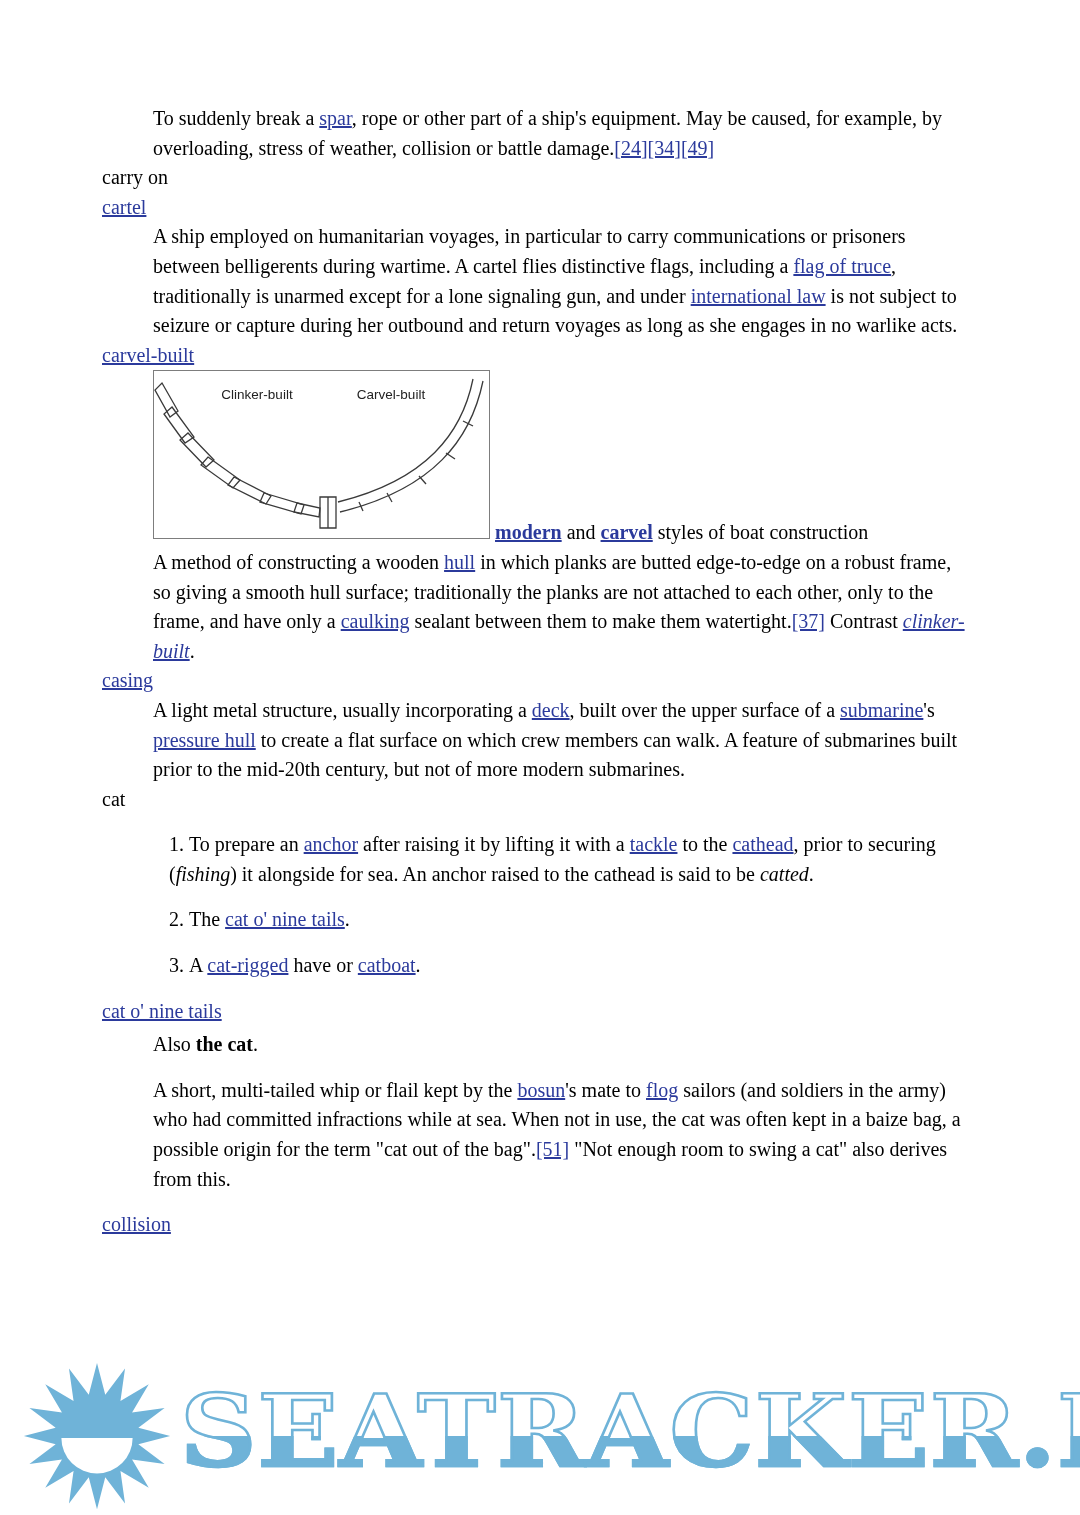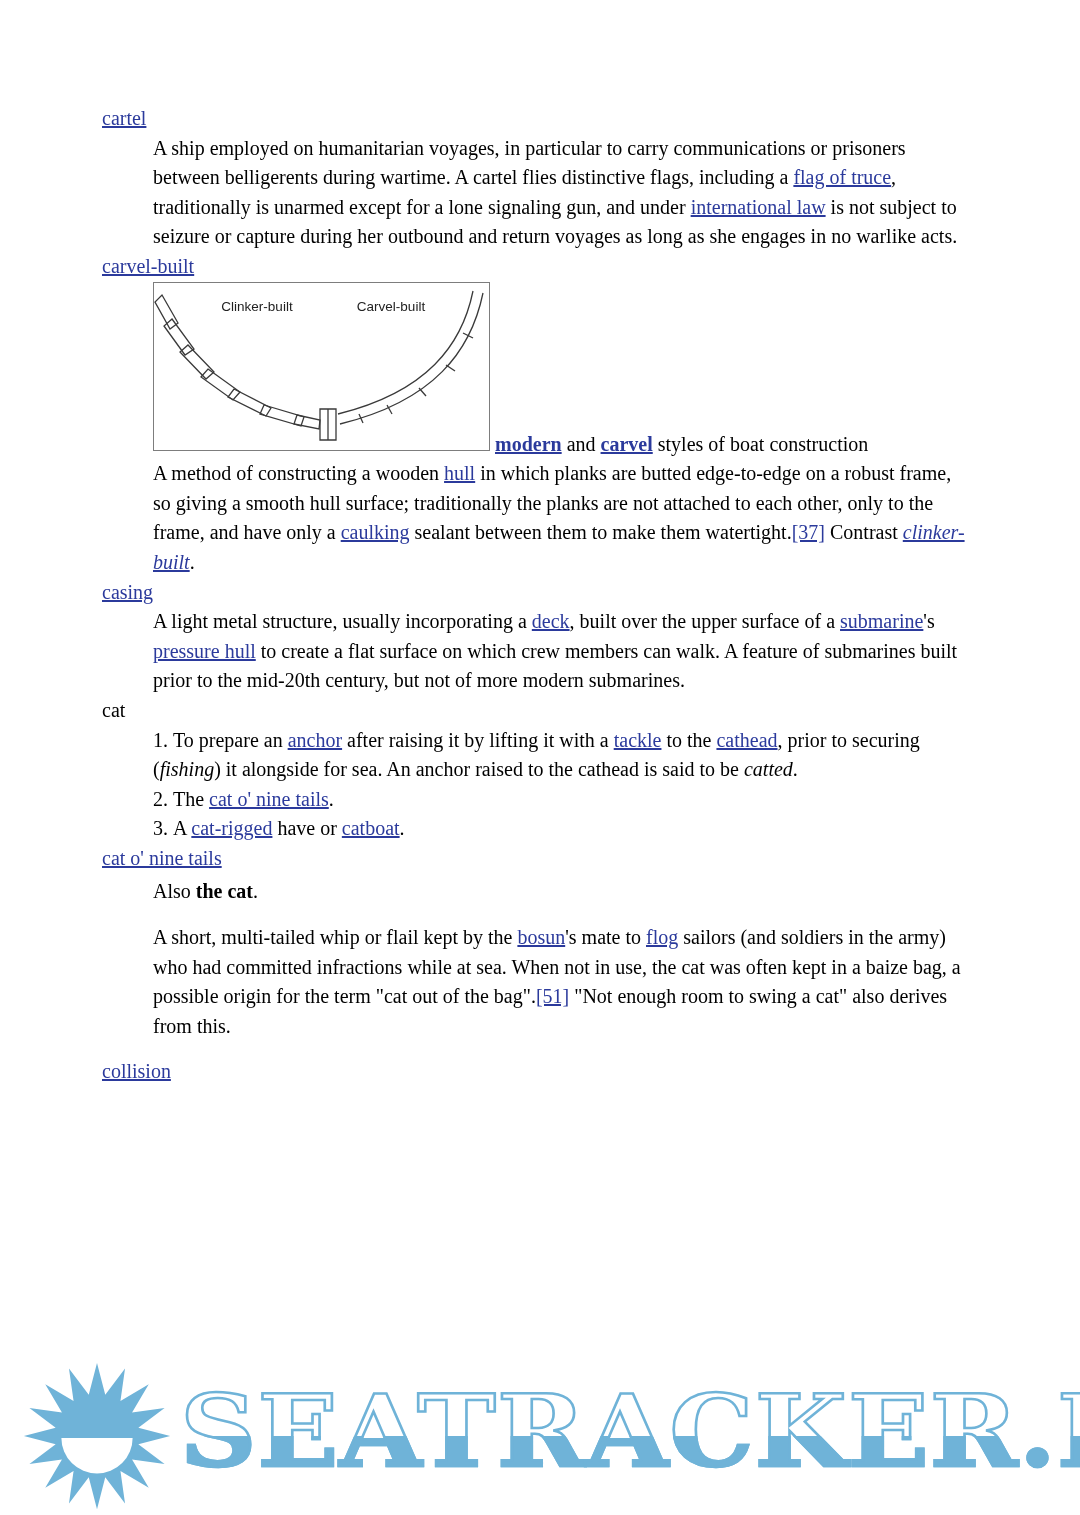--- a/index.html
+++ b/index.html
@@ -30,21 +30,21 @@
   dl{ margin:0; }
   dt{ margin:0; }
   dd{ margin:0 0 0 51px; }
   dd.spaced{ margin-top:4px; margin-bottom:16px; }
 
   a{ color:var(--link-color); text-decoration:underline; cursor:pointer; }
   a.blink{ font-weight:bold; }
   a.ilink{ font-style:italic; }
 
   ol{ list-style:decimal inside; margin:0; padding:0; }
-  li{ margin:0; }
+  li{ margin:16px; }
 
   .figure-box{
     display:inline-block;
     width:337px; height:169px;
     border:1px solid var(--fig-border);
     background:#ffffff;
   }
   .fig-svg{ display:block; }
   .fig-svg .strokes path{ stroke:var(--diagram-stroke); stroke-width:1.3; fill:none; }
   .fig-label{
@@ -83,20 +83,22 @@
       -webkit-text-stroke:2.5px var(--wm-color);
     }
   }
 </style>
 </head>
 <body>
 
 <div class="page">
   <div class="content">
     <dl id="glossary">
+        <dd><span>To suddenly break a </span><a href="#" class="link">spar</a><span>, rope or other part of a ship's equipment. May be caused, for example, by overloading, stress of weather, collision or battle damage.</span><a href="#" class="ref">[24]</a><a href="#" class="ref">[34]</a><a href="#" class="ref">[49]</a></dd>
+        <dt>carry on</dt>
         <dt><a href="#" class="link">cartel</a></dt>
         <dd><span>A ship employed on humanitarian voyages, in particular to carry communications or prisoners between belligerents during wartime. A cartel flies distinctive flags, including a </span><a href="#" class="link">flag of truce</a><span>, traditionally is unarmed except for a lone signaling gun, and under </span><a href="#" class="link">international law</a><span> is not subject to seizure or capture during her outbound and return voyages as long as she engages in no warlike acts.</span></dd>
         <dt><a href="#" class="link">carvel-built</a></dt>
         <dd>
   <span class="figure-box"><svg class="fig-svg" width="335" height="167" viewBox="0 0 335 167">
     <g class="strokes">
 
       <path d="M 329,10 C 317,68 280,118 186,141"></path>
       <path d="M 319,8 C 308,62 273,109 184,131"></path>
       <path d="M 309,50 L 319,55"></path>

